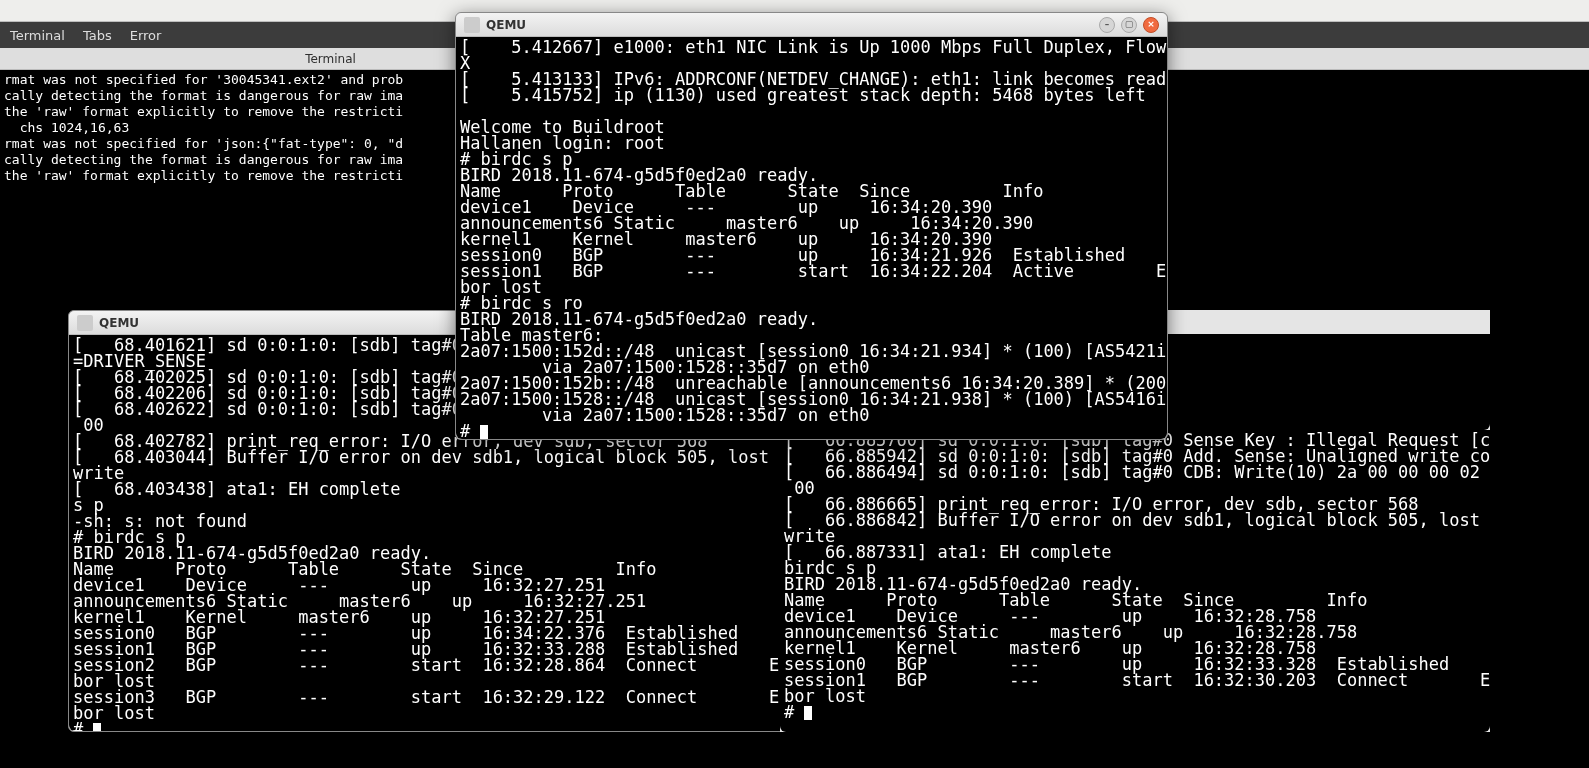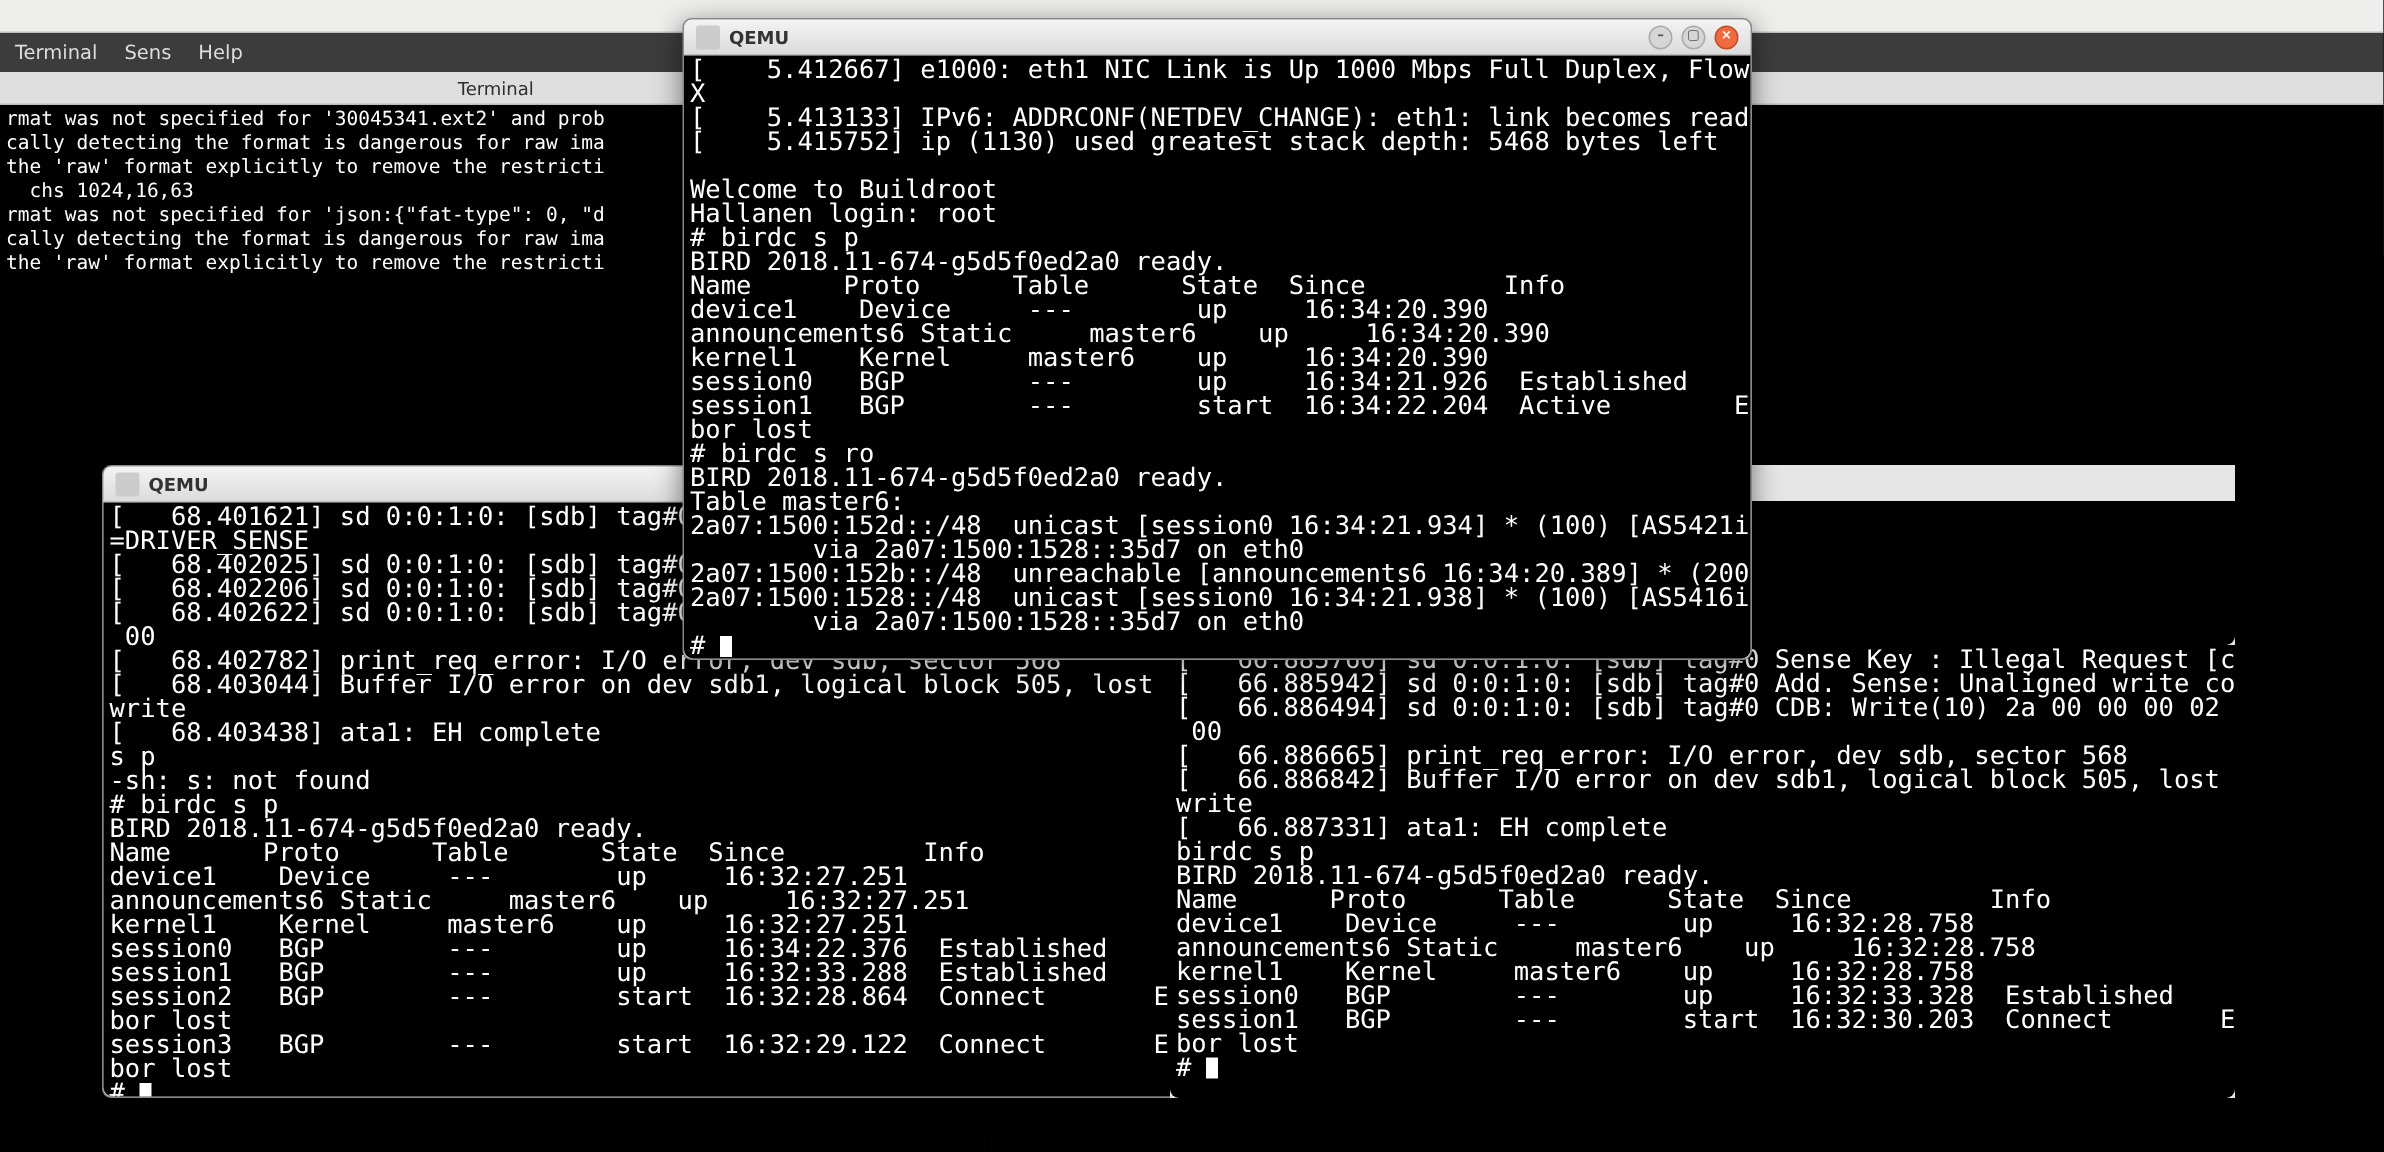--- a/index.html
+++ b/index.html
@@ -46,22 +46,22 @@
   .cursor { display:inline-block; width:8px; height:14px; background:#fff;
     vertical-align:-2px; }
 </style>
 </head>
 <body>
 
 <div class="top-panel"></div>
 
 <div class="menu-bar">
   <span>Terminal</span>
-  <span>Sens</span>
-  <span>Help</span>
+  <span>Tabs</span>
+  <span>Error</span>
 </div>
 
 <div class="pane" style="left:0; top:48px; width:661px; height:720px;">
   <div class="pane-title">Terminal</div>
   <div class="pane-body" id="left-body">rmat was not specified for '30045341.ext2' and prob
 cally detecting the format is dangerous for raw ima
 the 'raw' format explicitly to remove the restricti
   chs 1024,16,63
 rmat was not specified for 'json:{"fat-type": 0, "d
 cally detecting the format is dangerous for raw ima

